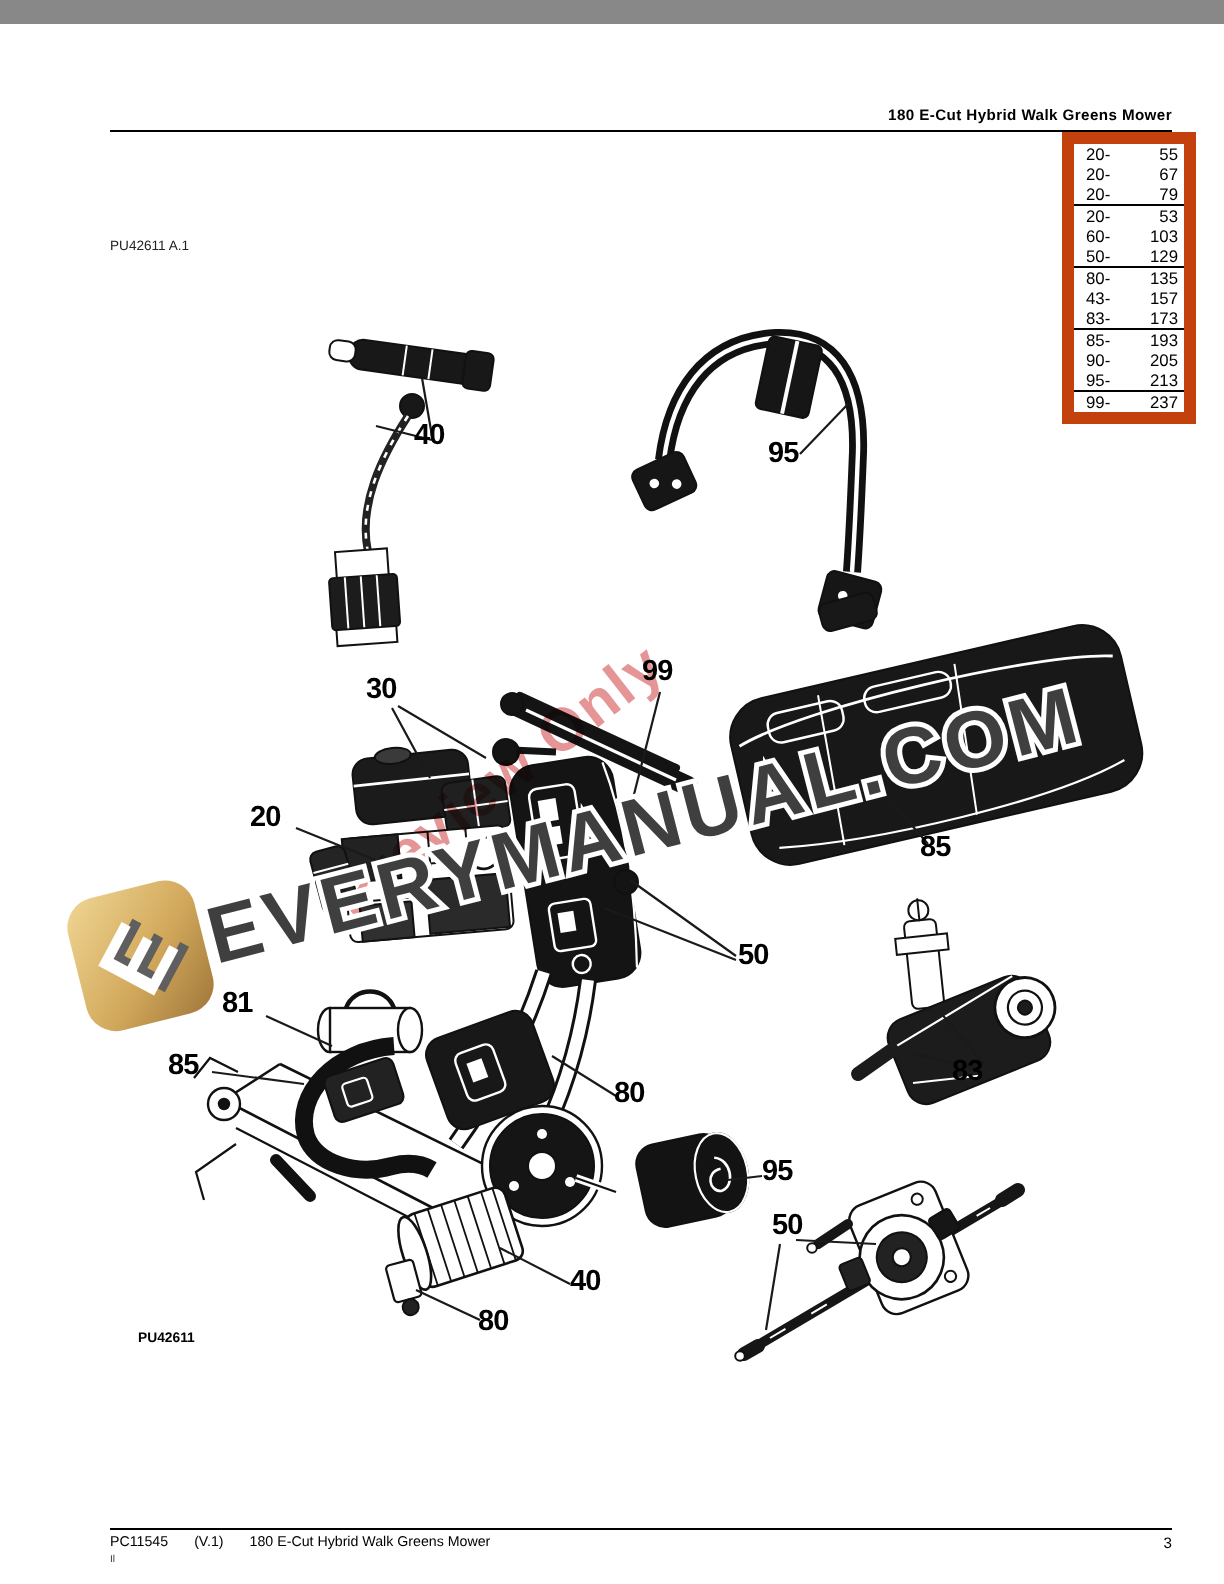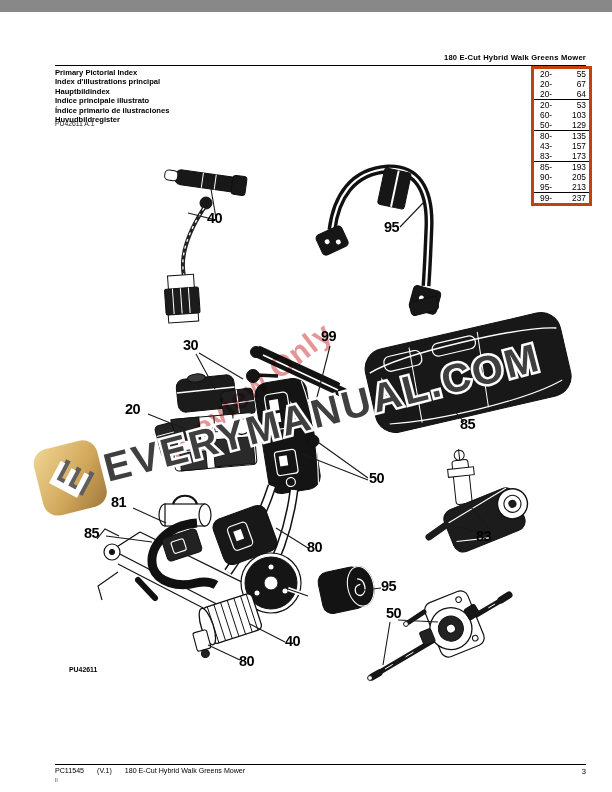--- a/index.html
+++ b/index.html
@@ -6,21 +6,21 @@
   .page{position:relative;width:612px;height:792px;background:#fff;overflow:hidden;
         font-family:"Liberation Sans",sans-serif;color:#000;margin:12px auto;}
   
   .header-title{position:absolute;top:41px;right:26px;font-size:7.6px;font-weight:bold;letter-spacing:.2px;}
   .header-rule{position:absolute;left:55px;right:26px;top:53px;border-top:1.6px solid #000;}
   
   .lang-block{position:absolute;left:55px;top:56px;}
   .lang-block div{font-size:7.6px;font-weight:bold;line-height:9.4px;white-space:nowrap;}
   .fig-ref-top{position:absolute;left:55px;top:108px;font-size:6.8px;color:#222;}
   
-  .index-table{position:absolute;left:531px;top:54px;width:55px;border:3px solid #c2410c;background:#fff;}
+  .index-table{position:absolute;left:531px;top:54px;width:55px;border:6px solid #c2410c;background:#fff;}
   .tgroup{border-bottom:1px solid #000;}
   .tgroup:last-child{border-bottom:none;}
   .trow{display:flex;justify-content:space-between;height:10px;line-height:10.2px;
         font-size:8.4px;padding:0 3px 0 6px;}
   .trow .pg{text-align:right;}
   
   .diagram-svg{position:absolute;left:0;top:0;z-index:1;}
   .callout{position:absolute;z-index:2;font-size:14.5px;font-weight:bold;letter-spacing:-.5px;line-height:14px;}
   .preview-mark{position:absolute;left:181px;top:420px;z-index:3;font-size:30px;font-weight:600;
         color:rgba(224,130,130,.85);transform:rotate(-38deg);transform-origin:0 100%;
@@ -35,43 +35,35 @@
   .footer-note{position:absolute;left:55px;top:765px;font-size:5px;color:#333;}
 </style>
 </head>
 <body>
 
 <div class="page">
 
   <div class="header-title">180 E-Cut Hybrid Walk Greens Mower</div>
   <div class="header-rule"></div>
 
-  <div class="lang-block">
-    <div>Primary Pictorial Index</div>
-    <div>Index d'illustrations principal</div>
-    <div>Hauptbildindex</div>
-    <div>Indice principale illustrato</div>
-    <div>Índice primario de ilustraciones</div>
-    <div>Huvudbildregister</div>
-  </div>
   <div class="fig-ref-top">PU42611 A.1</div>
 
   <div class="index-table">
     <div class="tgroup">
       <div class="trow">
           <span class="sec">20-</span>
           <span class="pg">55</span>
         </div>
       <div class="trow">
           <span class="sec">20-</span>
           <span class="pg">67</span>
         </div>
       <div class="trow">
           <span class="sec">20-</span>
-          <span class="pg">64</span>
+          <span class="pg">79</span>
         </div>
     </div>
     <div class="tgroup">
       <div class="trow">
           <span class="sec">20-</span>
           <span class="pg">53</span>
         </div>
       <div class="trow">
           <span class="sec">60-</span>
           <span class="pg">103</span>

